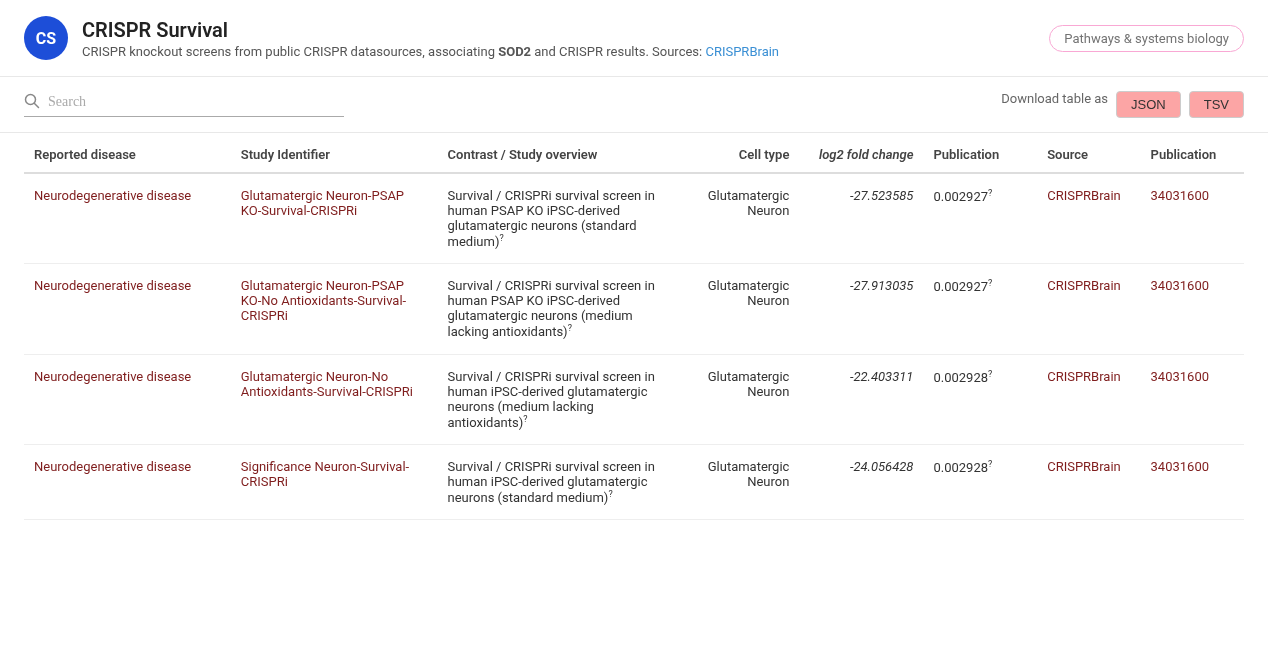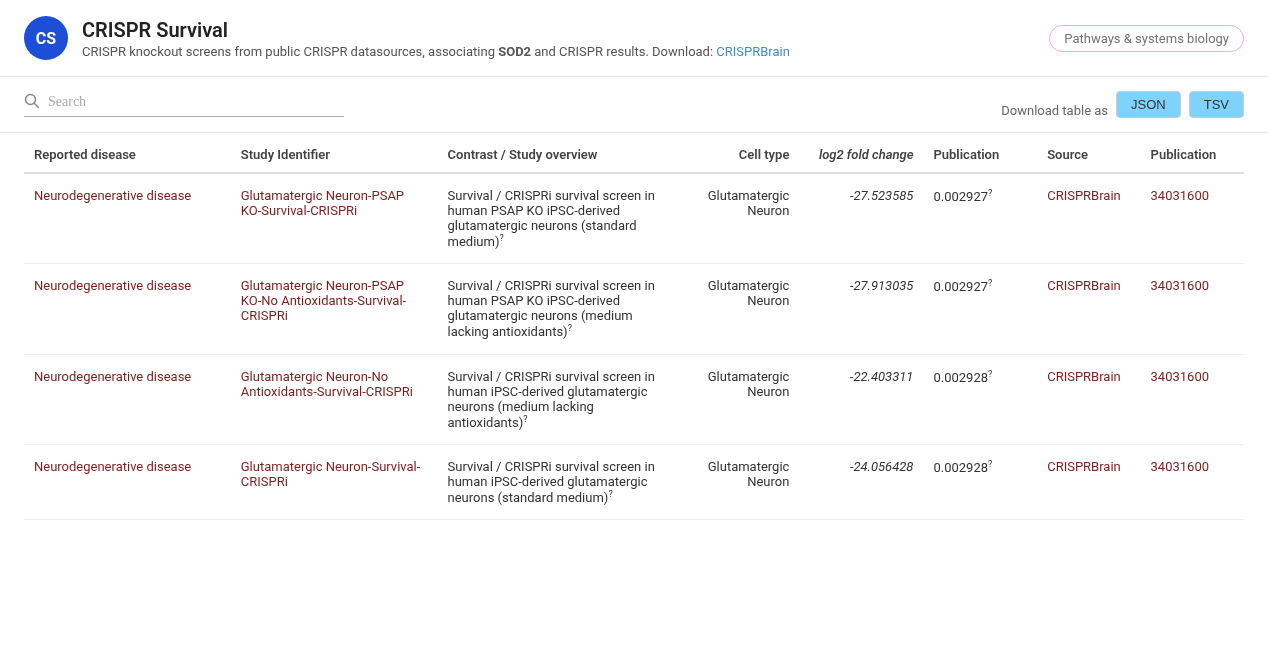--- a/index.html
+++ b/index.html
@@ -11,23 +11,23 @@
     .app-title { font-size: 20px; font-weight: 600; color: #222; }
     .app-subtitle { font-size: 13px; color: #555; margin-top: 2px; }
     .app-subtitle a { color: #3a8fd4; text-decoration: none; }
     .badge { border: 1px solid #f9a8d4; border-radius: 20px; padding: 5px 14px; font-size: 13px; color: #737373; white-space: nowrap; }
 
     .toolbar { display: flex; align-items: center; padding: 14px 24px; border-bottom: 1px solid #e8e8e8; }
     .search-wrap { display: flex; align-items: center; border-bottom: 1px solid #aaa; padding-bottom: 4px; width: 320px; }
     .search-icon-svg { color: #888; margin-right: 8px; flex-shrink: 0; }
     .search-input { border: none; outline: none; font-size: 14px; color: #333; width: 100%; background: transparent; font-family: Liberation Serif, serif; }
     .search-input::placeholder { color: #aaa; }
-    .download-section { margin-left: auto; display: flex; align-items: flex-end; gap: 8px; }
+    .download-section { margin-left: auto; display: flex; align-items: flex-start; gap: 8px; }
     .download-label { font-size: 13px; color: #666; }
-    .dl-btn { border: 1px solid #ccc; border-radius: 4px; padding: 5px 14px; font-size: 13px; cursor: pointer; background: #7dd3fc; color: #333; }
+    .dl-btn { border: 1px solid #ccc; border-radius: 4px; padding: 5px 14px; font-size: 13px; cursor: pointer; background: #fca5a5; color: #333; }
 
     .table-wrap { padding: 0 24px; overflow-x: auto; }
     table { width: 100%; border-collapse: collapse; }
     thead tr { border-bottom: 2px solid #ddd; }
     th { text-align: left; padding: 14px 10px 10px 10px; font-size: 13px; font-weight: 600; color: #444; vertical-align: bottom; }
     td { padding: 14px 10px; font-size: 13px; color: #333; vertical-align: top; border-bottom: 1px solid #eee; }
     .col-reported { width: 200px; }
     .col-study { width: 200px; }
     .col-contrast { width: 220px; }
     .col-cell { width: 130px; text-align: right; }
@@ -42,21 +42,21 @@
   </style>
 </head>
 <body>
 
 <div>
   <div class="header">
     <div class="avatar">CS</div>
     <div class="header-text">
       <div class="app-title">CRISPR Survival</div>
       <div class="app-subtitle">
-        <span>CRISPR knockout screens from public CRISPR datasources, associating </span><strong>SOD2</strong><span> and CRISPR results. Download: </span><a class="link" href="#">CRISPRBrain</a>
+        <span>CRISPR knockout screens from public CRISPR datasources, associating </span><strong>SOD2</strong><span> and CRISPR results. Sources: </span><a class="link" href="#">CRISPRBrain</a>
       </div>
     </div>
     <div class="badge">Pathways &amp; systems biology</div>
   </div>
 </div>
 
 <div class="toolbar">
   <div class="search-wrap">
     <span class="search-icon-svg">
       <svg width="16" height="16" viewBox="0 0 16 16" fill="none" xmlns="http://www.w3.org/2000/svg">
@@ -113,21 +113,21 @@
           <td class="col-study"><a class="link" href="#">Glutamatergic Neuron-No Antioxidants-Survival-CRISPRi</a></td>
           <td class="col-contrast">Survival / CRISPRi survival screen in human iPSC-derived glutamatergic neurons (medium lacking antioxidants)<sup>?</sup></td>
           <td class="col-cell">Glutamatergic Neuron</td>
           <td class="col-log2">-22.403311</td>
           <td class="col-sig">0.002928<sup>?</sup></td>
           <td class="col-source"><a class="link" href="#">CRISPRBrain</a></td>
           <td class="col-pub"><a class="link" href="#">34031600</a></td>
         </tr>
         <tr>
           <td class="col-reported"><a class="link" href="#">Neurodegenerative disease</a></td>
-          <td class="col-study"><a class="link" href="#">Glutamatergic Neuron-Survival-CRISPRi</a></td>
+          <td class="col-study"><a class="link" href="#">Significance Neuron-Survival-CRISPRi</a></td>
           <td class="col-contrast">Survival / CRISPRi survival screen in human iPSC-derived glutamatergic neurons (standard medium)<sup>?</sup></td>
           <td class="col-cell">Glutamatergic Neuron</td>
           <td class="col-log2">-24.056428</td>
           <td class="col-sig">0.002928<sup>?</sup></td>
           <td class="col-source"><a class="link" href="#">CRISPRBrain</a></td>
           <td class="col-pub"><a class="link" href="#">34031600</a></td>
         </tr>
       </tbody>
   </table>
 </div>

